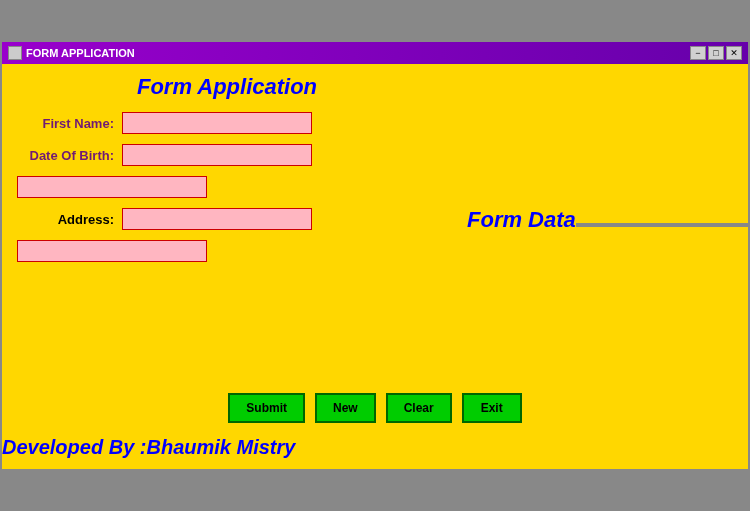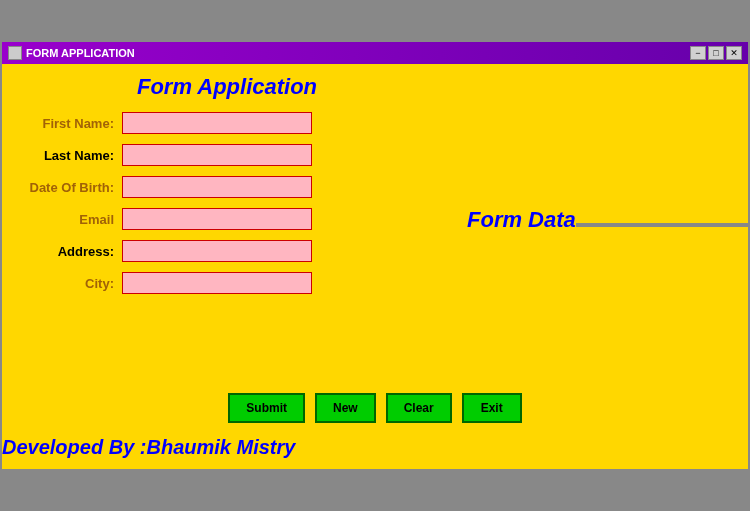--- a/index.html
+++ b/index.html
@@ -107,21 +107,21 @@
     }
 
     .form-label {
       font-size: 13px;
       font-weight: bold;
       width: 105px;
       text-align: right;
       padding-right: 8px;
     }
 
-    .form-label.red { color: #a16207; }
+    .form-label.red { color: #701a75; }
     .form-label.black { color: #000000; }
 
     .form-input {
       width: 190px;
       height: 22px;
       background: #FFB6C1;
       border: 1px solid #CC0000;
       padding: 2px 4px;
       font-size: 12px;
       outline: none;
@@ -247,43 +247,37 @@
   <div class="content-area">
 
     <div class="left-panel">
       <div class="section-title">Form Application</div>
 
       <div class="form-row">
         <span class="form-label red">First Name:</span>
         <input class="form-input" type="text" style="">
       </div>
 
-      <div class="form-row">
-        <span class="form-label black">Last Name:</span>
-        <input class="form-input" type="text" style="">
-      </div>
 
       <div class="form-row">
         <span class="form-label red">Date Of Birth:</span>
         <input class="form-input" type="text" style="">
       </div>
 
 
       <div class="form-row">
-        <span class="form-label red">Email</span>
         <input class="form-input" type="text" style="">
       </div>
 
       <div class="form-row">
         <span class="form-label black">Address:</span>
         <input class="form-input" type="text" style="">
       </div>
 
       <div class="form-row">
-        <span class="form-label red">City:</span>
         <input class="form-input" type="text" style="">
       </div>
     </div>
 
     <div class="divider"></div>
 
     <div class="right-panel">
       <div class="right-title">Form Data</div>
       <div class="form-data-box">
         <div style="position:absolute;top:0;left:0;right:12px;bottom:12px;background:#FFB6C1;"></div>

